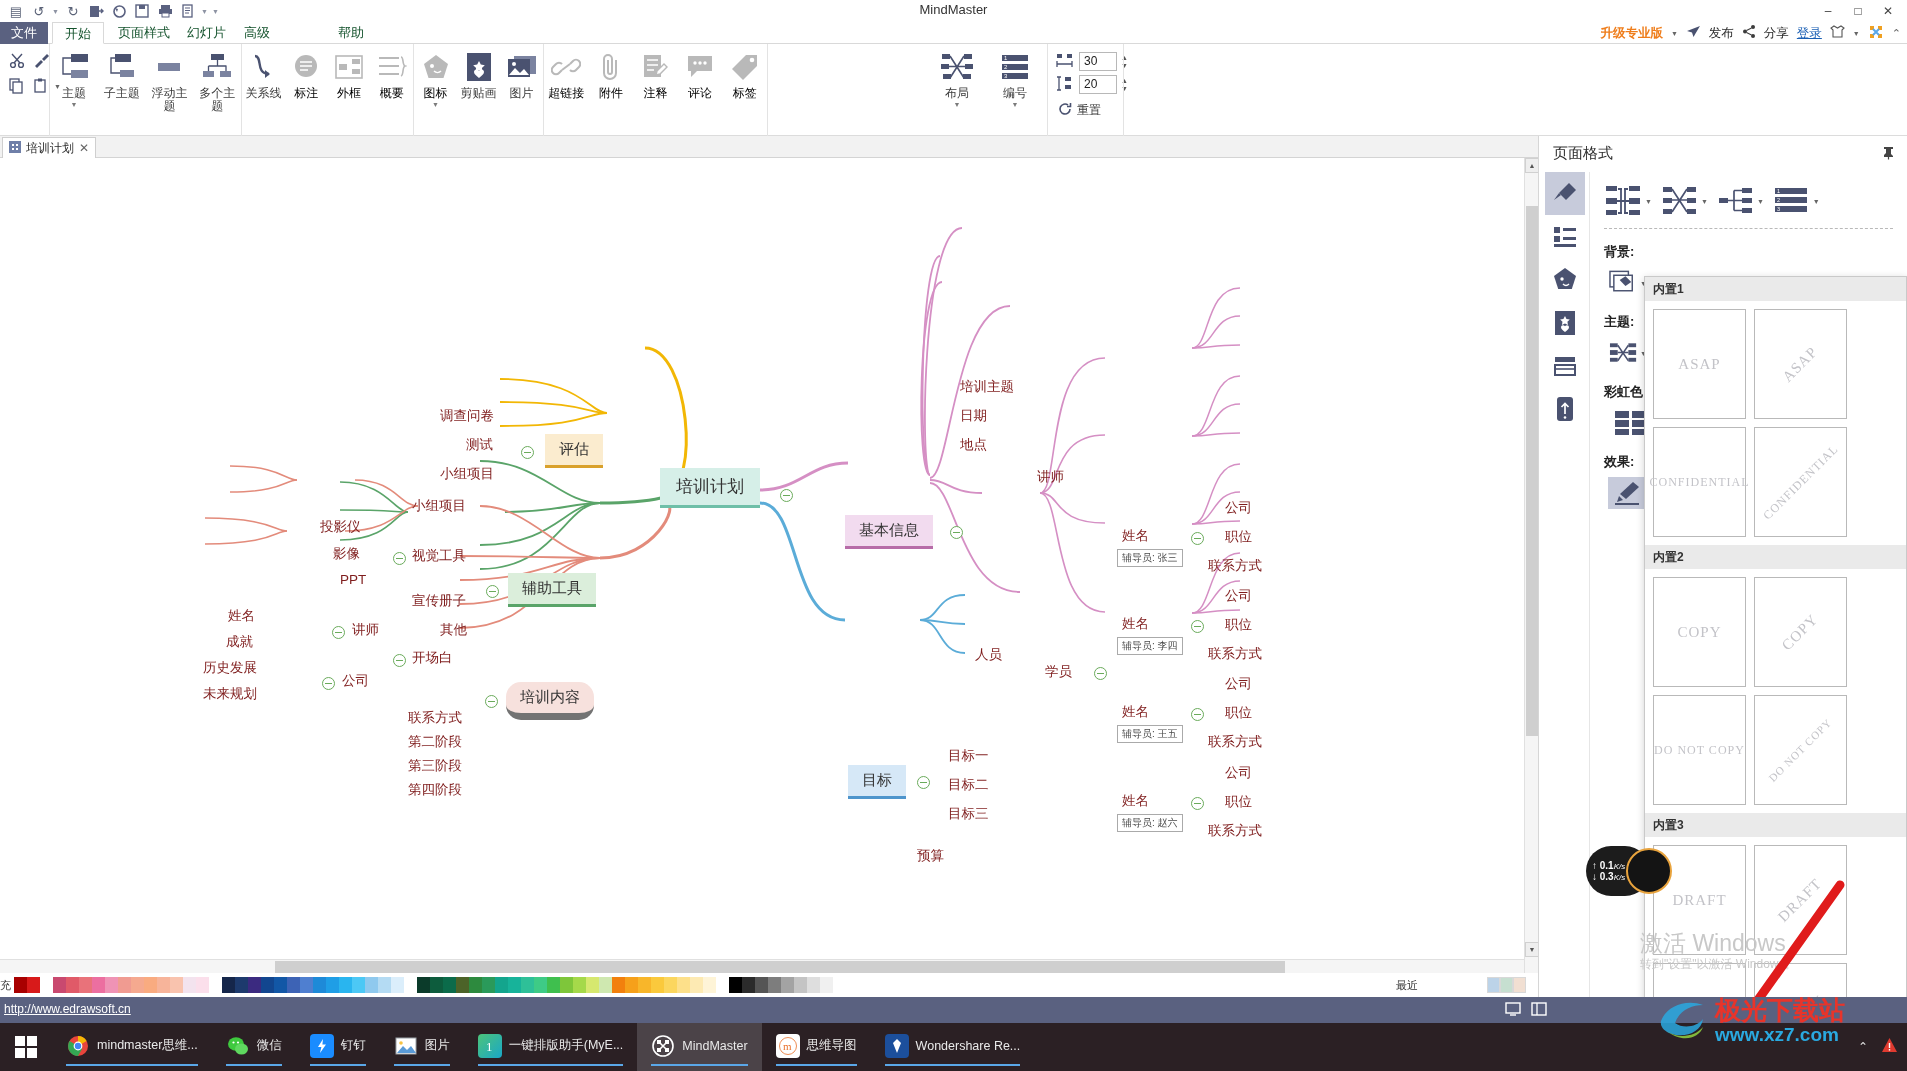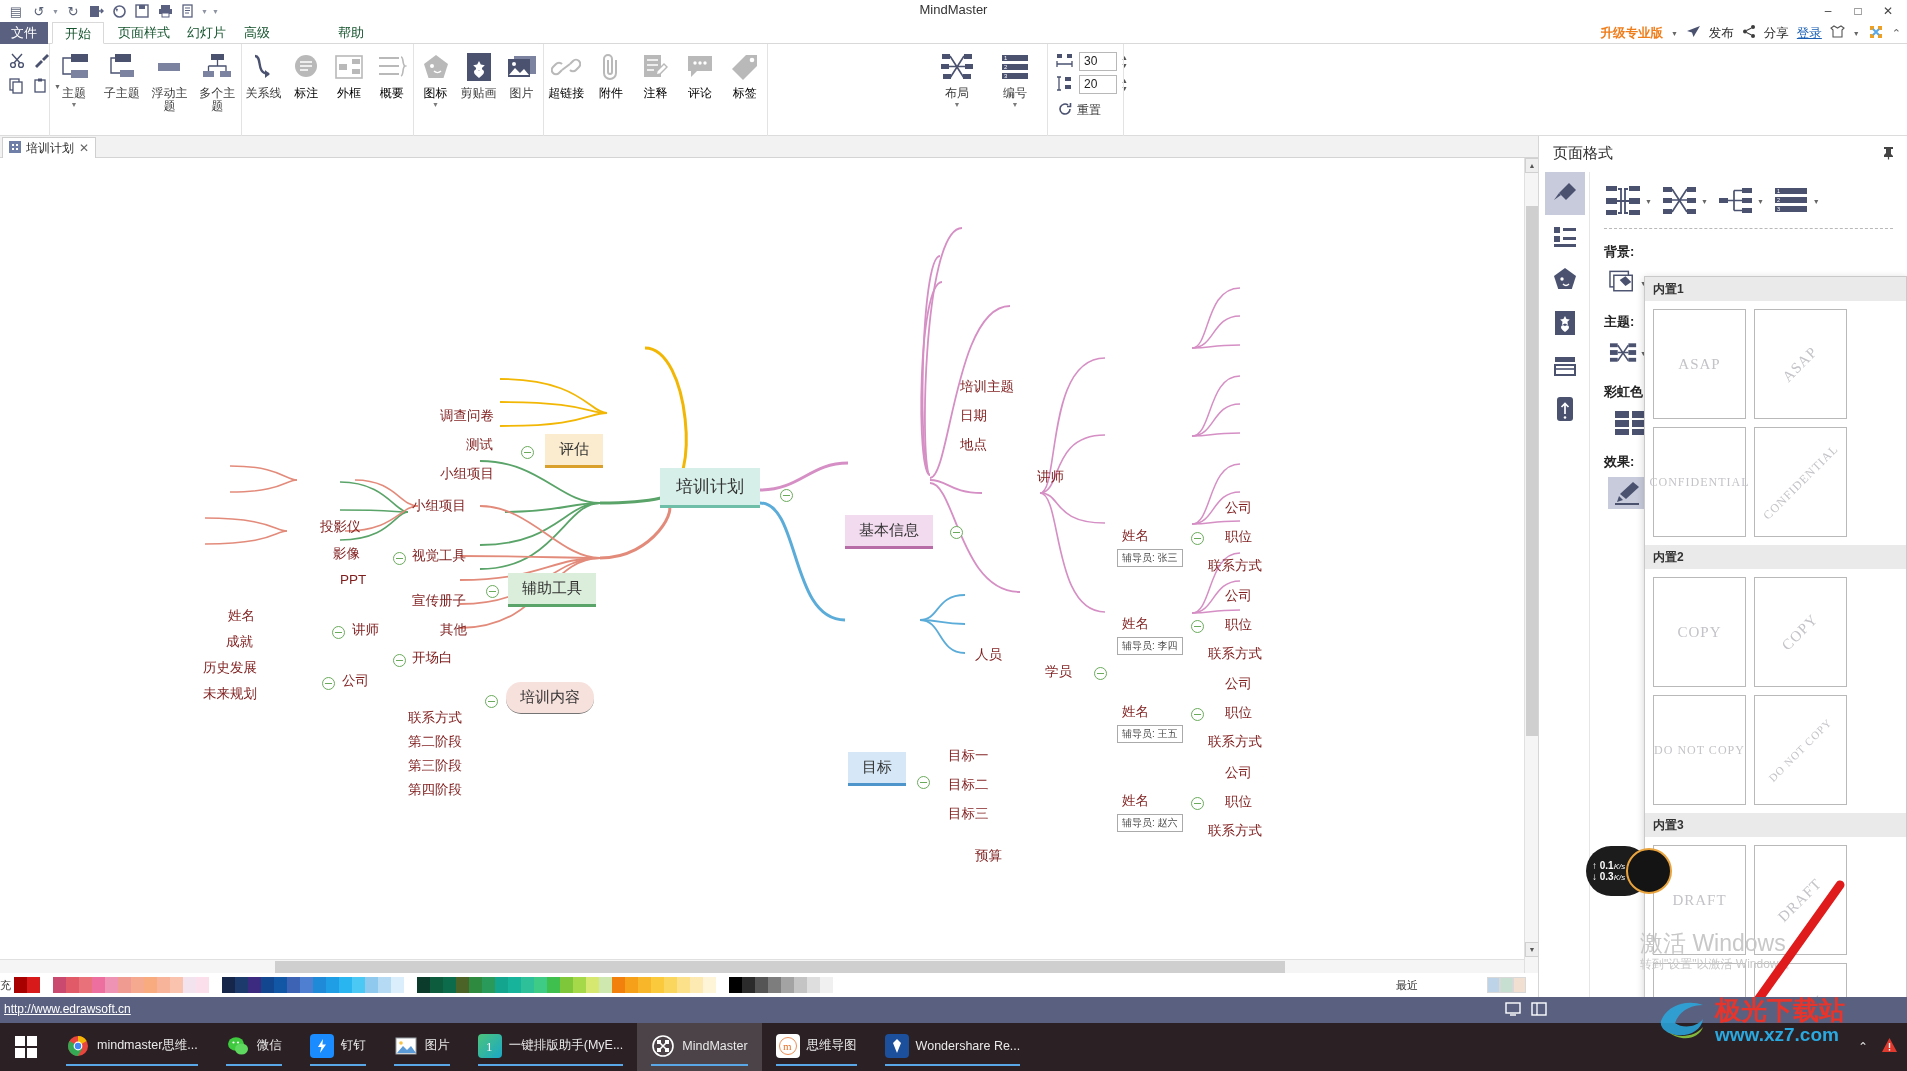--- a/index.html
+++ b/index.html
@@ -587,21 +587,21 @@
   <div class="collapse" style="left:486px;top:427px;"></div>
   <div class="leaf" style="left:412px;top:339px;">小组项目</div>
   <div class="leaf" style="left:412px;top:389px;">视觉工具</div>
   <div class="collapse" style="left:393px;top:394px;"></div>
   <div class="leaf" style="left:412px;top:434px;">宣传册子</div>
   <div class="leaf" style="left:440px;top:463px;">其他</div>
   <div class="leaf" style="left:320px;top:360px;">投影仪</div>
   <div class="leaf" style="left:333px;top:387px;">影像</div>
   <div class="leaf" style="left:340px;top:414px;">PPT</div>
 
-  <div class="node topic2" style="left:506px;top:524px;background:#f7e1dd;border-bottom:1px solid #737373;border-radius:15px;">培训内容</div>
+  <div class="node topic2" style="left:506px;top:524px;background:#f7e1dd;border-bottom:7px solid #737373;border-radius:15px;">培训内容</div>
   <div class="collapse" style="left:485px;top:537px;"></div>
   <div class="leaf" style="left:412px;top:491px;">开场白</div>
   <div class="collapse" style="left:393px;top:496px;"></div>
   <div class="leaf" style="left:408px;top:551px;">联系方式</div>
   <div class="leaf" style="left:408px;top:575px;">第二阶段</div>
   <div class="leaf" style="left:408px;top:599px;">第三阶段</div>
   <div class="leaf" style="left:408px;top:623px;">第四阶段</div>
   <div class="leaf" style="left:352px;top:463px;">讲师</div>
   <div class="collapse" style="left:332px;top:468px;"></div>
   <div class="leaf" style="left:342px;top:514px;">公司</div>
@@ -613,21 +613,21 @@
 
   <div class="node topic2" style="left:845px;top:357px;background:#f2dbef;border-bottom:3px solid #b76ca8;">基本信息</div>
   <div class="collapse" style="left:950px;top:368px;"></div>
   <div class="leaf" style="left:960px;top:220px;">培训主题</div>
   <div class="leaf" style="left:960px;top:249px;">日期</div>
   <div class="leaf" style="left:960px;top:278px;">地点</div>
   <div class="leaf" style="left:1037px;top:310px;">讲师</div>
   <div class="leaf" style="left:975px;top:488px;">人员</div>
   <div class="leaf" style="left:1045px;top:505px;">学员</div>
   <div class="collapse" style="left:1094px;top:509px;"></div>
-  <div class="leaf" style="left:975px;top:689px;">预算</div>
+  <div class="leaf" style="left:917px;top:689px;">预算</div>
 
   <div class="leaf" style="left:1122px;top:369px;">姓名</div>
   <div class="note" style="left:1117px;top:391px;">辅导员: 张三</div>
   <div class="collapse" style="left:1191px;top:374px;"></div>
   <div class="leaf" style="left:1225px;top:341px;">公司</div>
   <div class="leaf" style="left:1225px;top:370px;">职位</div>
   <div class="leaf" style="left:1208px;top:399px;">联系方式</div>
 
   <div class="leaf" style="left:1122px;top:457px;">姓名</div>
   <div class="note" style="left:1117px;top:479px;">辅导员: 李四</div>
@@ -643,21 +643,21 @@
   <div class="leaf" style="left:1225px;top:546px;">职位</div>
   <div class="leaf" style="left:1208px;top:575px;">联系方式</div>
 
   <div class="leaf" style="left:1122px;top:634px;">姓名</div>
   <div class="note" style="left:1117px;top:656px;">辅导员: 赵六</div>
   <div class="collapse" style="left:1191px;top:639px;"></div>
   <div class="leaf" style="left:1225px;top:606px;">公司</div>
   <div class="leaf" style="left:1225px;top:635px;">职位</div>
   <div class="leaf" style="left:1208px;top:664px;">联系方式</div>
 
-  <div class="node topic2" style="left:848px;top:594px;background:#d6e8f7;border-bottom:3px solid #4e95cc;">目标</div>
+  <div class="node topic2" style="left:848px;top:607px;background:#d6e8f7;border-bottom:3px solid #4e95cc;">目标</div>
   <div class="collapse" style="left:917px;top:618px;"></div>
   <div class="leaf" style="left:948px;top:589px;">目标一</div>
   <div class="leaf" style="left:948px;top:618px;">目标二</div>
   <div class="leaf" style="left:948px;top:647px;">目标三</div>
 
   <div class="hscroll">
     <div class="hthumb"></div>
     <div style="position:absolute;right:0;top:0;width:14px;height:14px;background:#eee;border:1px solid #d3d3d3;display:flex;align-items:center;justify-content:center;font-size:7px;color:#555;">▶</div>
   </div>
 </div>

